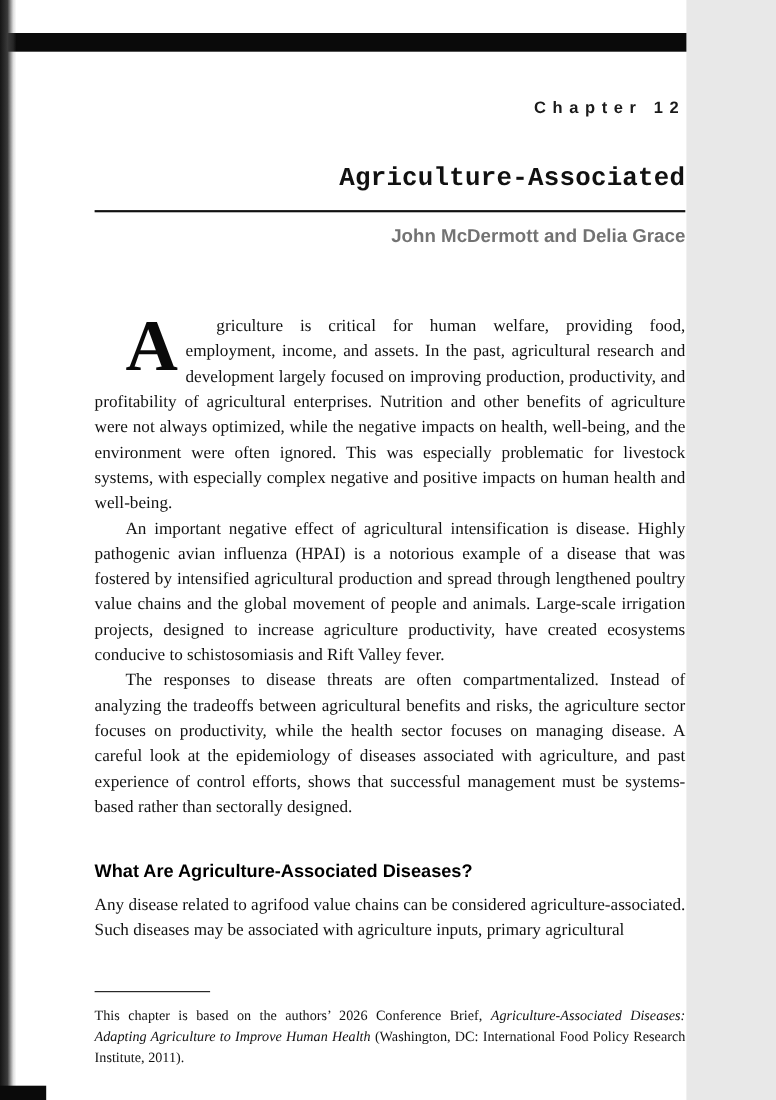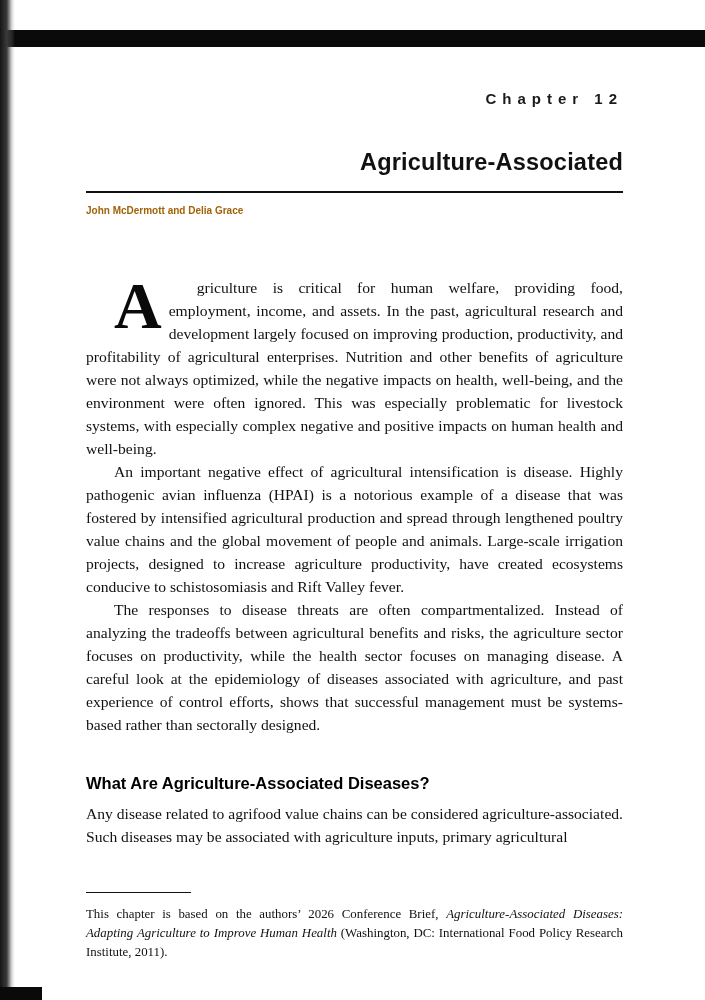--- a/index.html
+++ b/index.html
@@ -2,21 +2,21 @@
 <html><head>
 <meta charset="utf-8">
 <style>
   html, body {
     margin: 0;
     padding: 0;
     background: #e8e8e8;
   }
   .page {
     position: relative;
-    width: 705px;
+    width: 624px;
     height: 1000px;
     background: #ffffff;
     overflow: hidden;
     font-family: "Liberation Serif", serif;
     color: #111111;
   }
   
   .top-bar {
     position: absolute;
     top: 30px;
@@ -52,40 +52,41 @@
     text-align: right;
     font-family: "Liberation Sans", sans-serif;
     font-weight: bold;
     font-size: 15px;
     letter-spacing: 6px;
     color: #1a1a1a;
   }
   .title {
     margin-top: 40px;
     text-align: right;
-    font-family: Liberation Sans, sans-serif;
+    font-family: Liberation Mono, monospace;
     font-weight: bold;
     font-size: 23.5px;
     line-height: 31px;
     color: #111111;
     letter-spacing: 0.2px;
   }
   .title-rule {
     margin-top: 13px;
     border: none;
     border-top: 2px solid #111111;
     height: 0;
     width: 100%;
   }
   .authors {
     margin-top: 12px;
+    text-align: right;
     font-family: "Liberation Sans", sans-serif;
     font-weight: bold;
-    font-size: 10px;
-    color: #a16207;
+    font-size: 17px;
+    color: #737373;
   }
   .body-text {
     margin-top: 60px;
     font-size: 15.6px;
     line-height: 23px;
     text-align: justify;
   }
   .drop-cap {
     float: left;
     font-family: "Liberation Serif", serif;

